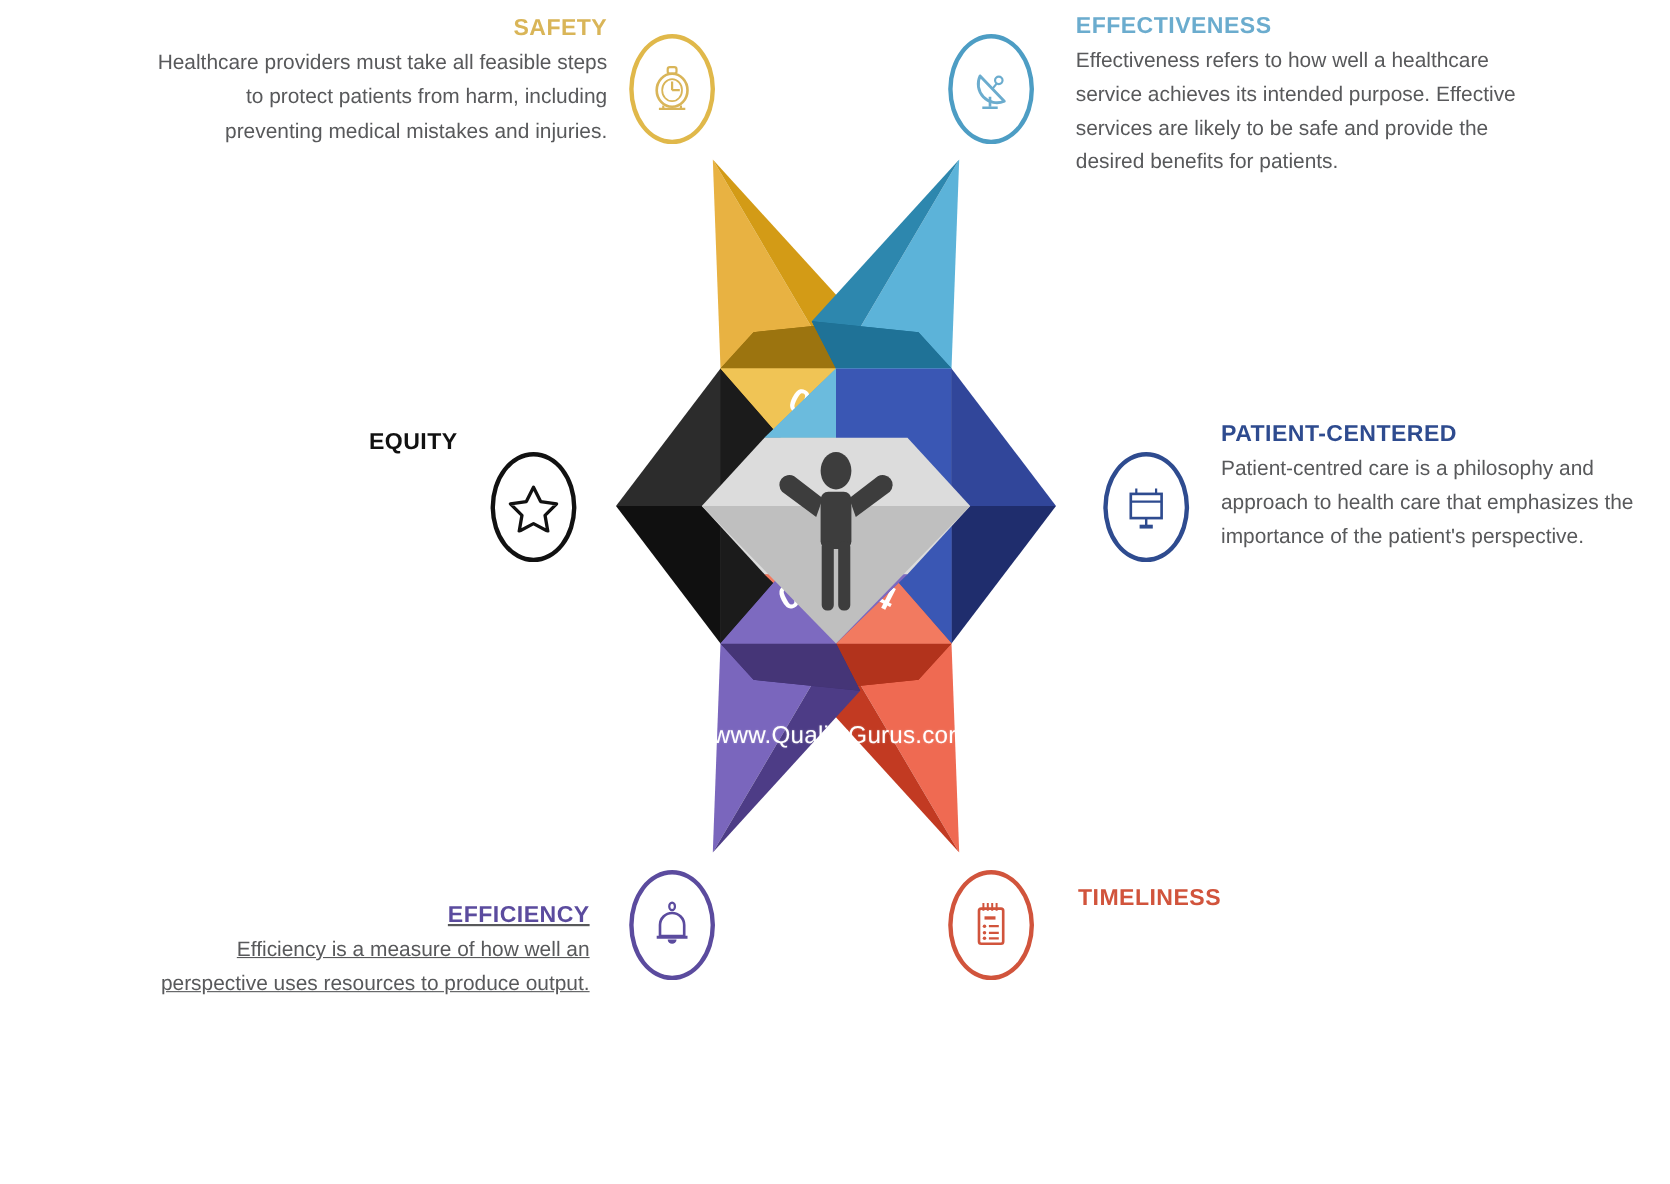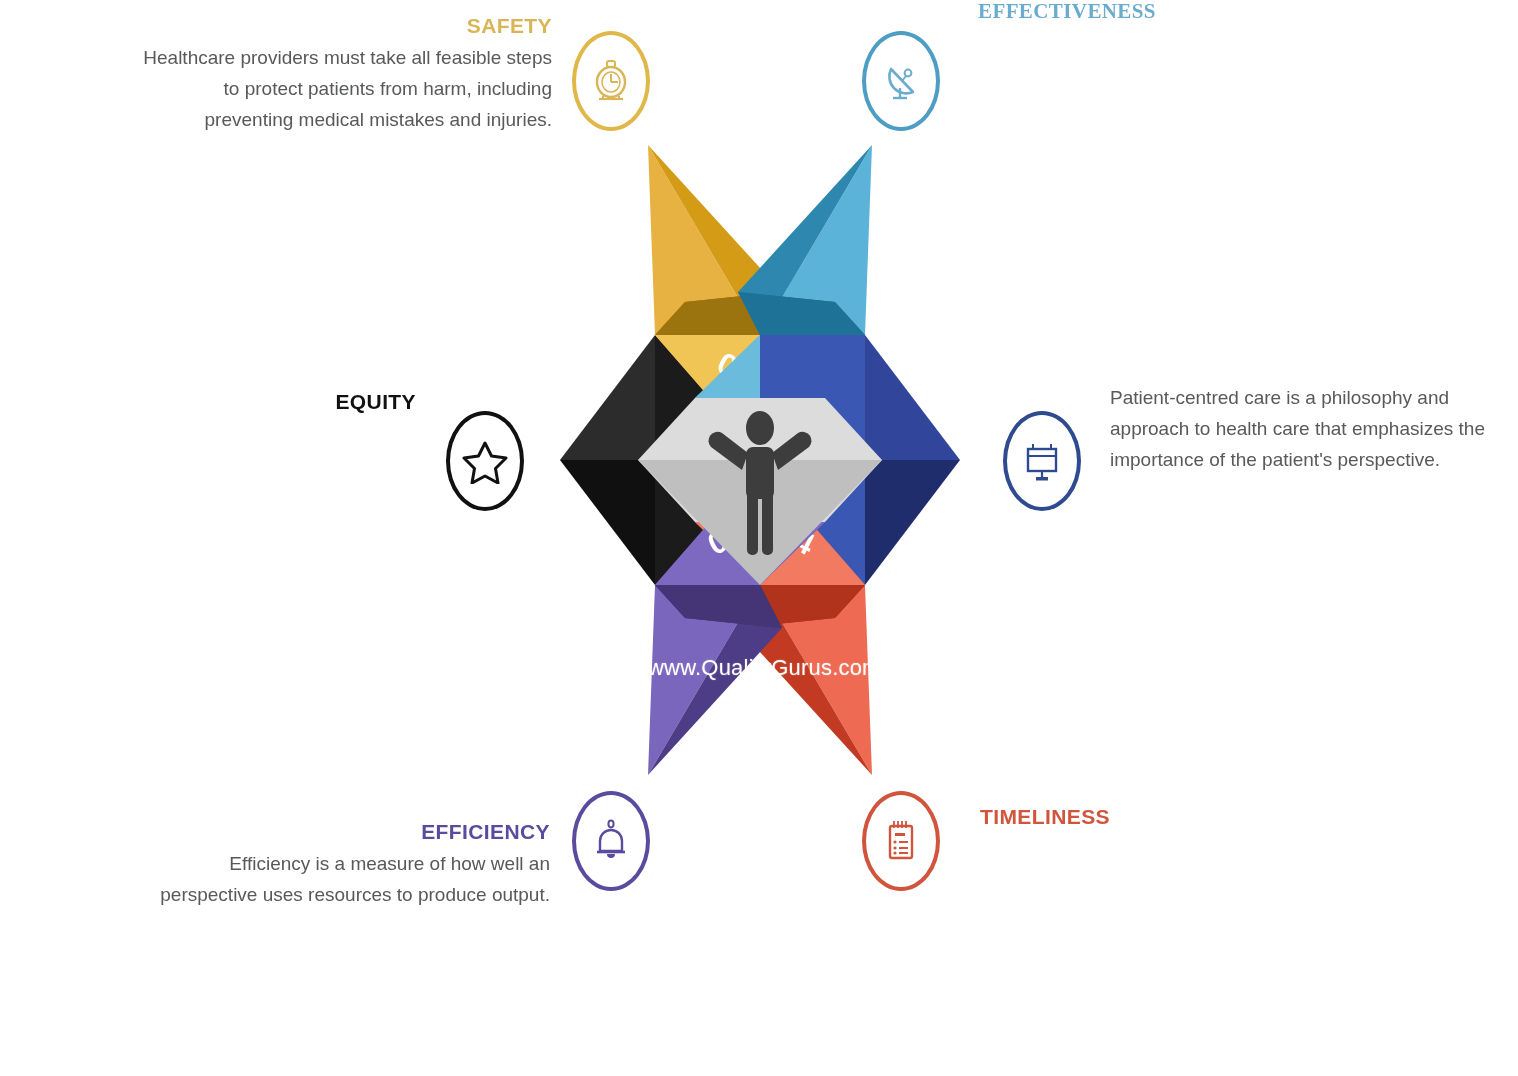--- a/index.html
+++ b/index.html
@@ -16,24 +16,24 @@
     font-weight:bold;font-size:21px;letter-spacing:.4px;
     margin:0 0 6px 0;line-height:1.1;
   }
   .block .body{
     font-size:19px;line-height:1.62;color:#58595b;margin:0;
   }
   .align-right{text-align:right;}
   .align-left{text-align:left;}
 
   #blk-safety      {left:140px; top:14px;  width:412px;}
-  #blk-effect      {left:978px; top:0;  width:400px;font-family:Liberation Serif, serif;}
+  #blk-effect      {left:978px; top:12px;  width:400px;}
   #blk-patient     {left:1110px;top:383px; width:378px;}
   #blk-timeliness  {left:980px; top:805px; width:410px;}
-  #blk-efficiency  {left:132px; top:820px; width:418px;}
+  #blk-efficiency  {left:118px; top:820px; width:418px;text-decoration:underline;}
   #blk-equity      {left:30px;  top:390px; width:386px;}
 
   
   .badge{
     position:absolute;width:78px;height:100px;border-radius:50%;
     border:4px solid #000;background:#fff;
     display:flex;align-items:center;justify-content:center;
     box-sizing:border-box;z-index:40;
   }
   .badge svg{display:block;}
@@ -65,23 +65,25 @@
 
 <div class="stage">
 
   <div class="block align-right" id="blk-safety">
     <p class="ttl" style="color:#d9b558">SAFETY</p>
     <p class="body">Healthcare providers must take all feasible steps to protect patients from harm, including preventing medical mistakes and injuries.</p>
   </div>
 
   <div class="block align-left" id="blk-effect">
     <p class="ttl" style="color:#6bacce">EFFECTIVENESS</p>
+    <p class="body">Effectiveness refers to how well a healthcare service achieves its intended purpose. Effective services are likely to be safe and provide the desired benefits for patients.</p>
   </div>
 
   <div class="block align-left" id="blk-patient">
+    <p class="ttl" style="color:#2e4b8f">PATIENT-CENTERED</p>
     <p class="body">Patient-centred care is a philosophy and approach to health care that emphasizes the importance of the patient's perspective.</p>
   </div>
 
   <div class="block align-left" id="blk-timeliness">
     <p class="ttl" style="color:#d1543c">TIMELINESS</p>
   </div>
 
   <div class="block align-right" id="blk-efficiency">
     <p class="ttl" style="color:#5b4b9e">EFFICIENCY</p>
     <p class="body">Efficiency is a measure of how well an perspective uses resources to produce output.</p>

